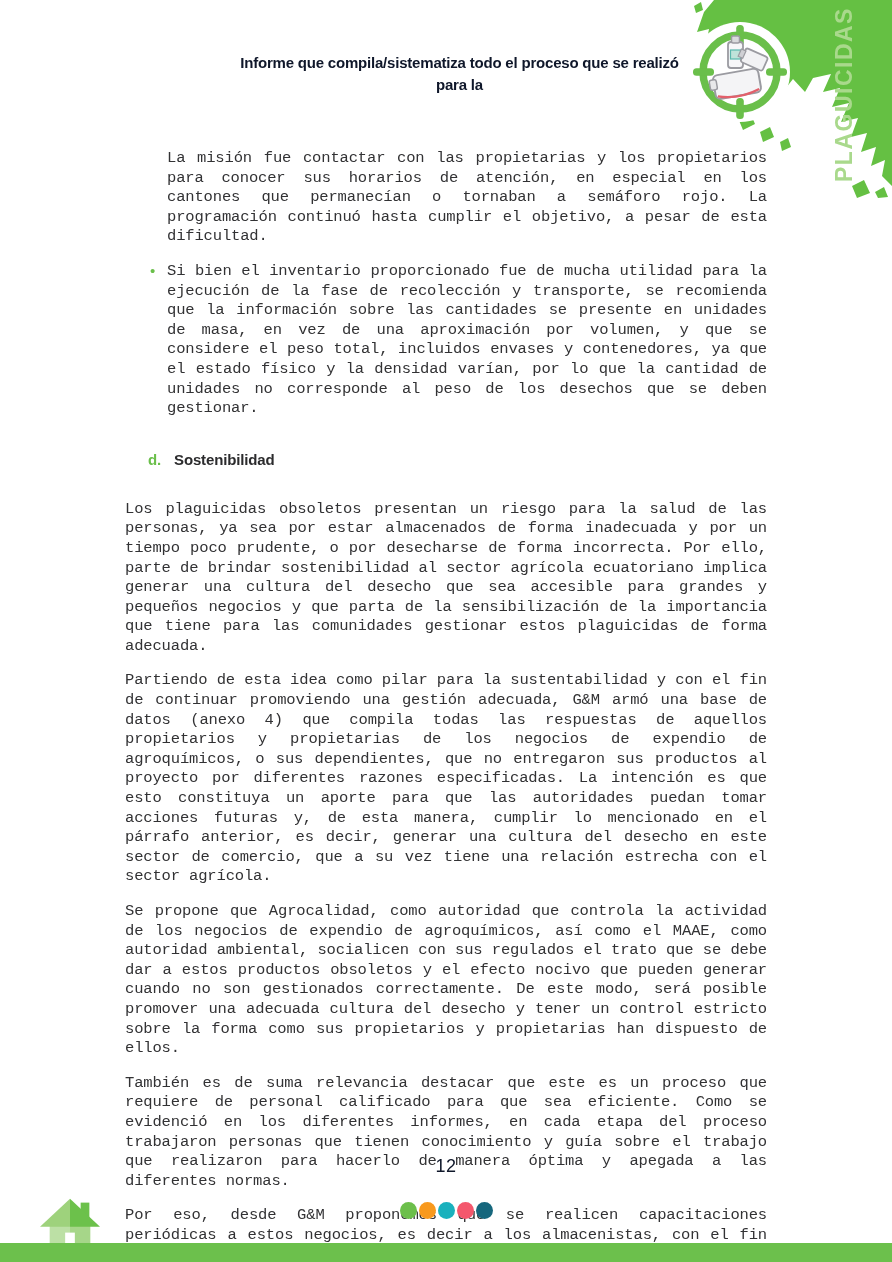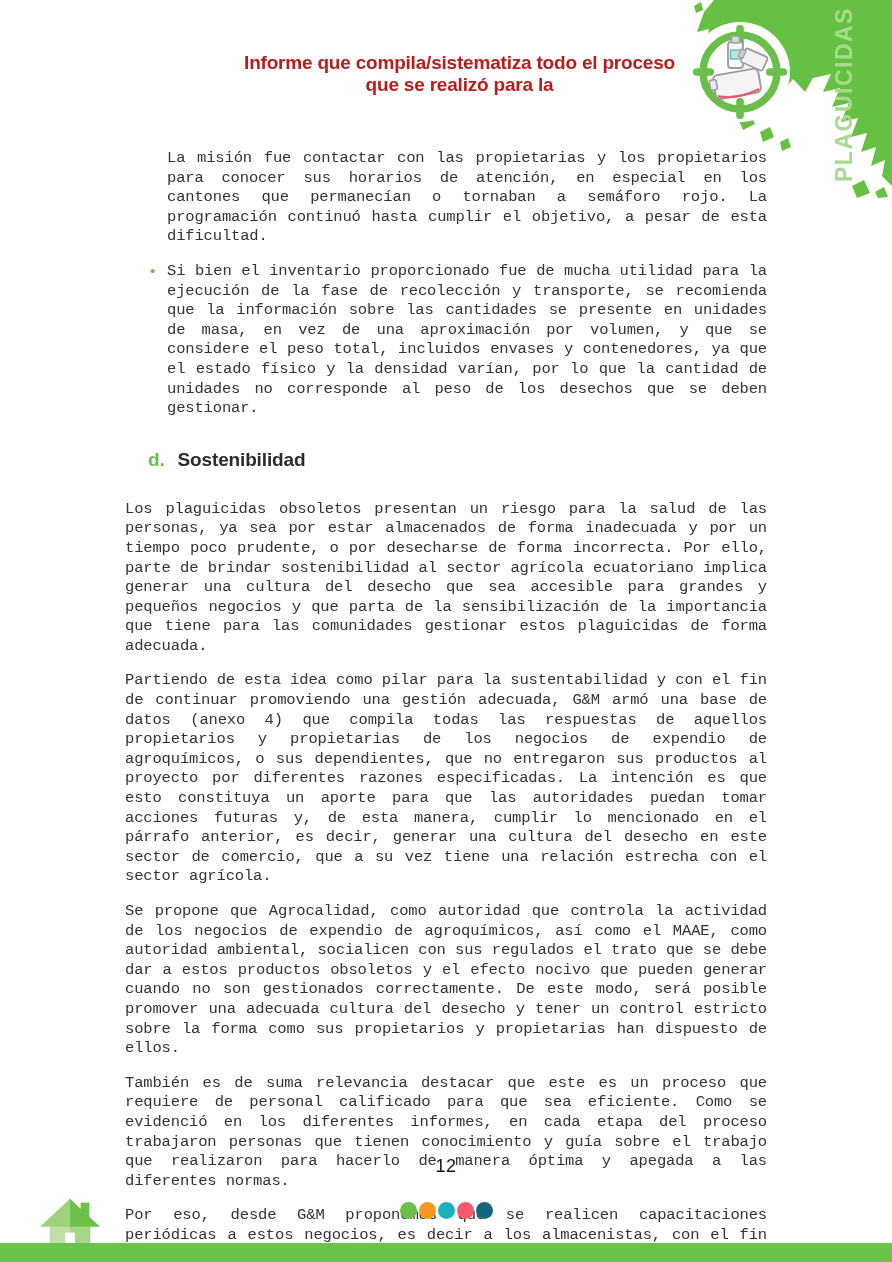--- a/index.html
+++ b/index.html
@@ -3,22 +3,22 @@
 <meta charset="utf-8">
 <style>
   html,body{margin:0;padding:0;background:#ffffff;}
   .page{
     position:relative;width:892px;height:1262px;background:#ffffff;overflow:hidden;
     font-family:"Liberation Sans",sans-serif;color:#323234;
   }
   
   .header-note{
     position:absolute;left:237px;top:52px;width:445px;
-    text-align:center;font-size:19px;font-weight:bold;line-height:22px;
-    color:#b91c1c;letter-spacing:-0.2px;
+    text-align:center;font-size:15px;font-weight:bold;line-height:22px;
+    color:#0f172a;letter-spacing:-0.2px;
   }
   
   .splash{position:absolute;top:0;right:0;width:200px;height:198px;}
   .side-tab{
     position:absolute;left:758px;top:81px;width:174px;height:28px;
     transform:rotate(-90deg);
     font-size:23px;font-weight:bold;letter-spacing:1.5px;
     color:#a9d98c;text-align:center;white-space:nowrap;
   }
   .target-icon{position:absolute;left:688px;top:20px;width:104px;height:104px;}
@@ -28,21 +28,21 @@
     font-size:15.5px;line-height:19.6px;letter-spacing:-0.15px;
     text-align:justify;
   }
   .content p{margin:0 0 15px 0;font-family:Liberation Mono, monospace;}
   .indented{margin-left:42px !important;}
   .bullet-item{position:relative;margin-left:42px;margin-bottom:15px;}
   .bullet-item .bullet{
     position:absolute;left:-17px;top:-1px;color:#6abf4a;font-size:15px;
   }
   .section-heading{
-    margin:31px 0 31px 23px;font-size:19px;font-weight:bold;line-height:19px;
+    margin:31px 0 31px 23px;font-size:15px;font-weight:bold;line-height:19px;
     text-align:left;color:#2b2b2d;
   }
   .section-heading .marker{color:#6abf4a;margin-right:13px;}
   
   .page-number{
     position:absolute;left:0;top:1156px;width:892px;text-align:center;
     font-size:18px;color:#0f172a;letter-spacing:0.5px;
   }
   .dots-row{
     position:absolute;left:0;top:1202px;width:892px;

